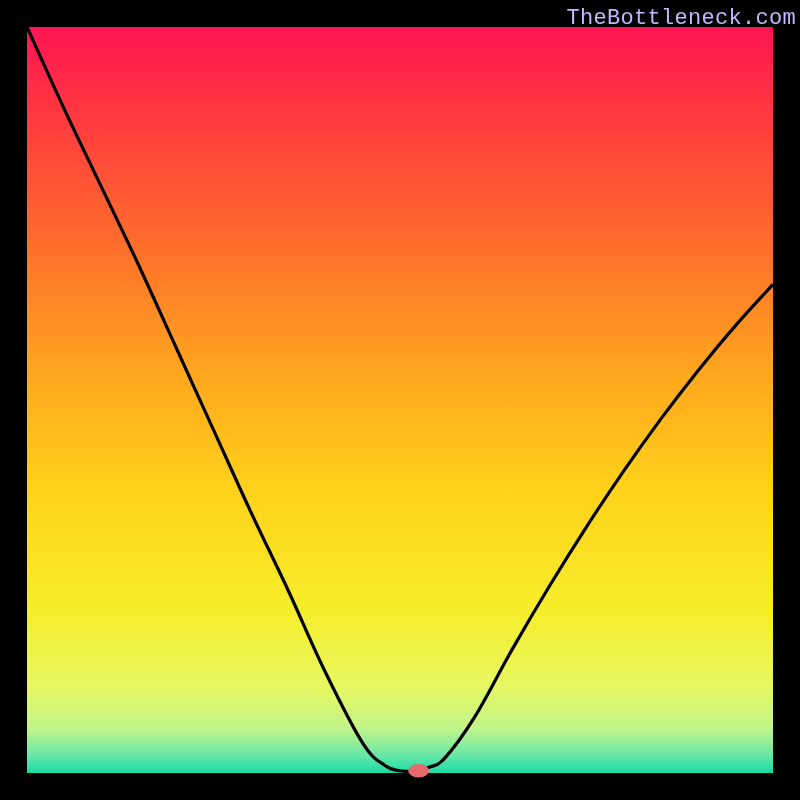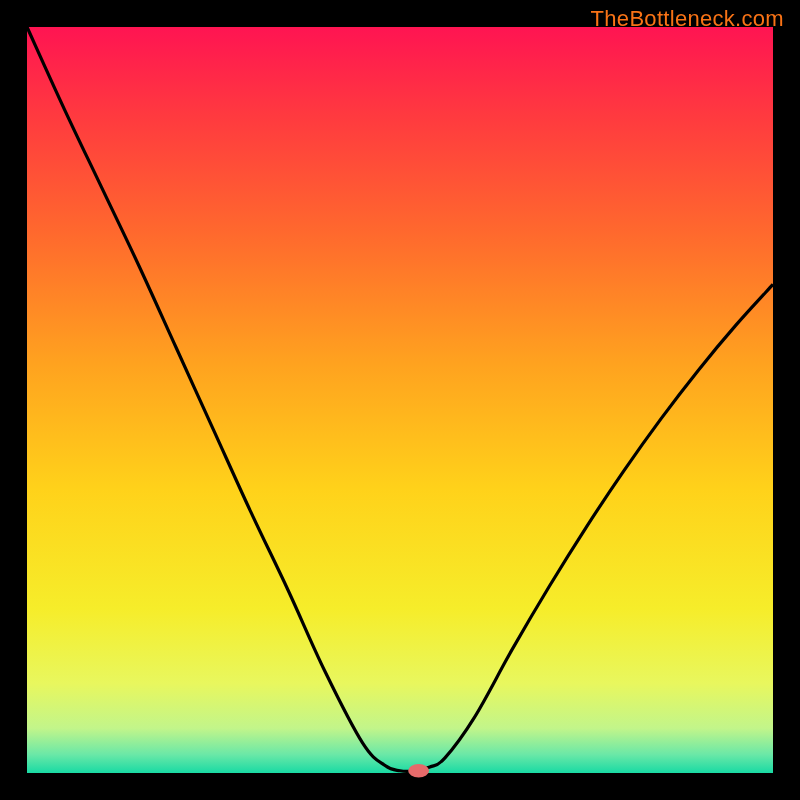--- a/index.html
+++ b/index.html
@@ -15,24 +15,24 @@
     position: relative;
     width: 800px;
     height: 800px;
   }
   svg {
     display: block;
   }
   .watermark {
     position: absolute;
     top: 6px;
-    right: 16px;
-    color: #f97316;
+    right: 4px;
+    color: #c4b5fd;
     font-size: 22px;
-    font-family: Liberation Sans, sans-serif;
+    font-family: Liberation Mono, monospace;
     letter-spacing: 0.3px;
   }
 </style>
 </head>
 <body>
 
 <div class="chart-wrapper">
   <div class="watermark">TheBottleneck.com</div>
   <svg id="chart-svg" width="800" height="800" viewBox="0 0 800 800">
     <defs>

